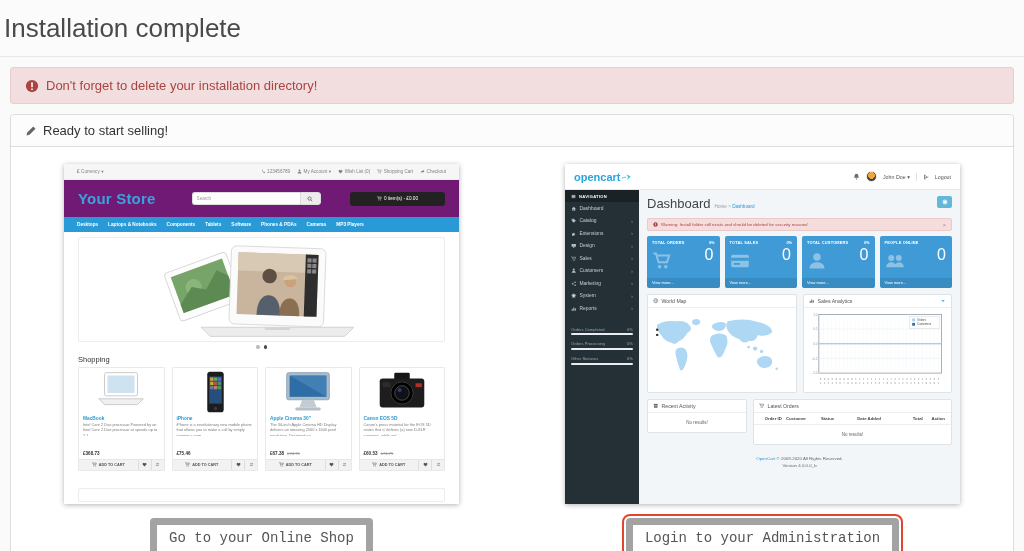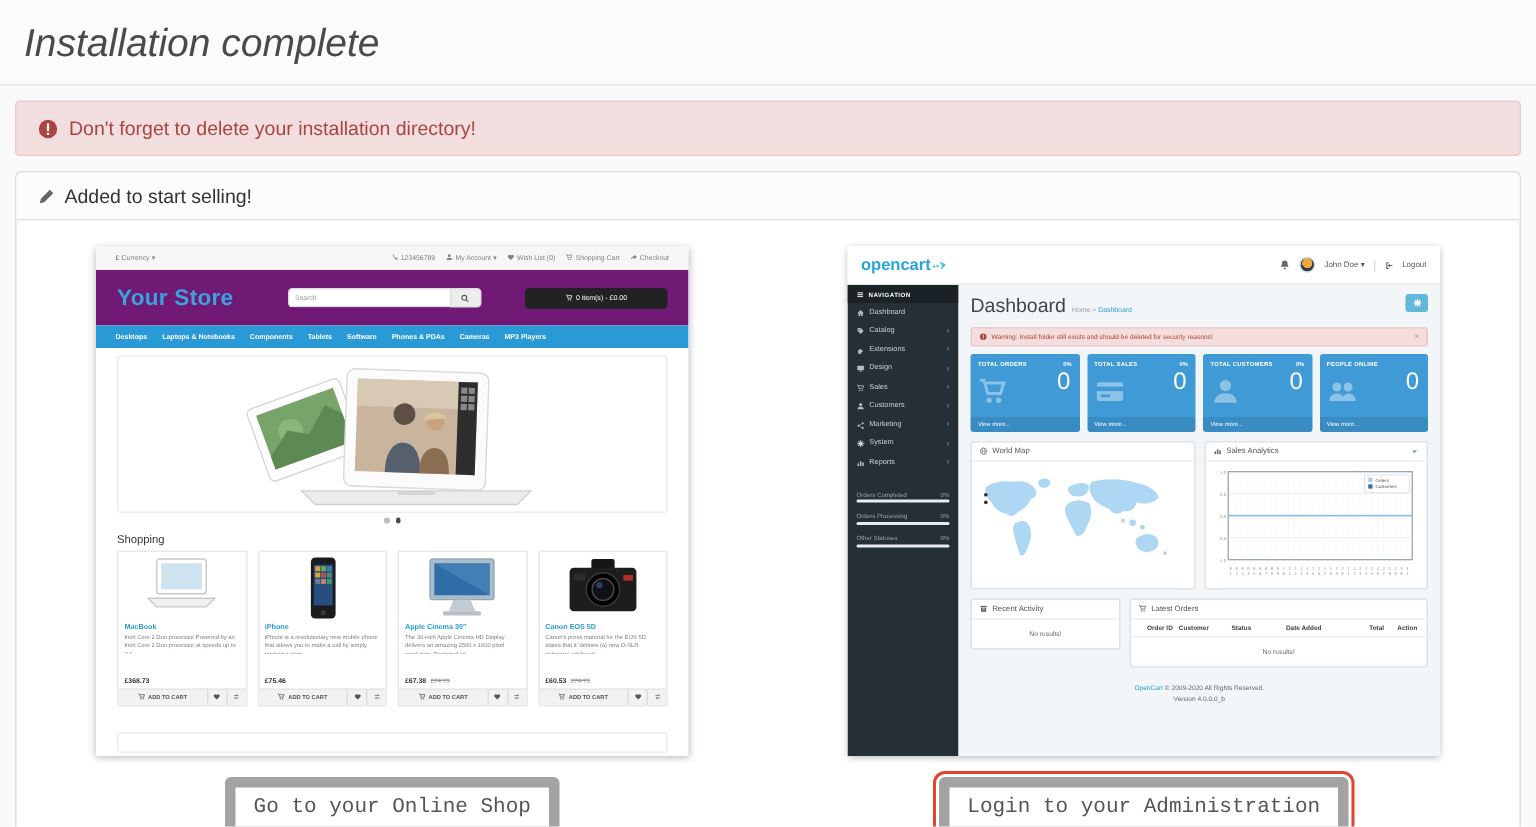--- a/index.html
+++ b/index.html
@@ -1,20 +1,20 @@
 <!DOCTYPE html>
 <html><head>
 <meta charset="utf-8">
 <style>
   * { box-sizing: border-box; margin: 0; padding: 0; }
   html,body { width:1024px; height:551px; overflow:hidden; }
   body { background:#fafafa; font-family:"Liberation Sans", sans-serif; color:#444; }
 
   
-  .page-header { padding:13px 16px 12px; border-bottom:1px solid #e7e7e7; background:#fbfbfb;font-style:italic; }
+  .page-header { padding:13px 4px 12px; border-bottom:1px solid #e7e7e7; background:#fbfbfb; }
   .page-header h1 { font-size:26px; font-weight:400; color:#4a4a4a; }
   .alert { margin:10px; background:#f2dede; border:1px solid #ebccd1; border-radius:3px;
            padding:10px 14px; color:#a94442; font-size:13px; display:flex; align-items:flex-end; gap:7px; }
   .alert .excl { width:14px; height:14px; color:#a94442; flex:0 0 auto; }
   .panel { margin:0 10px; background:#fff; border:1px solid #ddd; border-radius:4px; }
   .panel-heading { padding:8px 14px; border-bottom:1px solid #ddd; background:#fcfcfc;
                    font-size:13px; color:#333; display:flex; align-items:center; gap:6px;
                    border-radius:4px 4px 0 0; }
   .panel-heading .pi { width:12px; height:12px; color:#666; }
   .cols { display:flex; padding:17px 0 15px; }
@@ -255,21 +255,21 @@
       <use href="#i-excl"></use>
     </svg>
   <span>Don't forget to delete your installation directory!</span>
 </div>
 
 <div class="panel">
   <div class="panel-heading">
     <svg class="pi ic">
         <use href="#i-pencil"></use>
       </svg>
-    <span>Added to start selling!</span>
+    <span>Ready to start selling!</span>
   </div>
   <div class="cols">
 
     <div class="col">
       <div class="shot">
         <div class="sf-topbar">
           <div class="grp">
             <span class="lnk">
               <b>£</b>
               <span>Currency</span>

